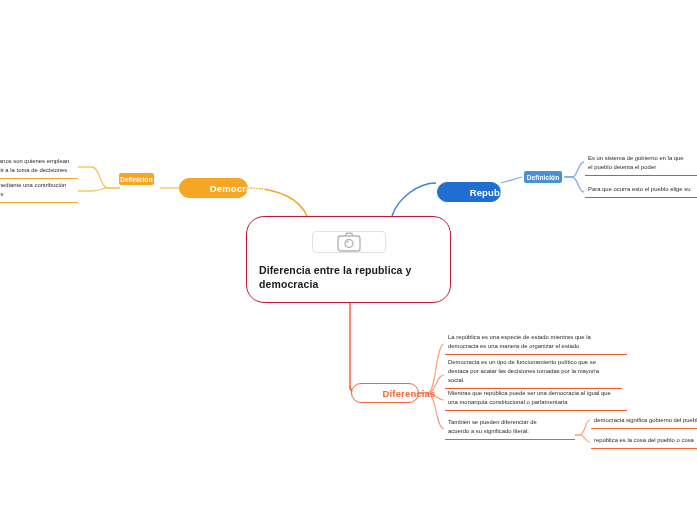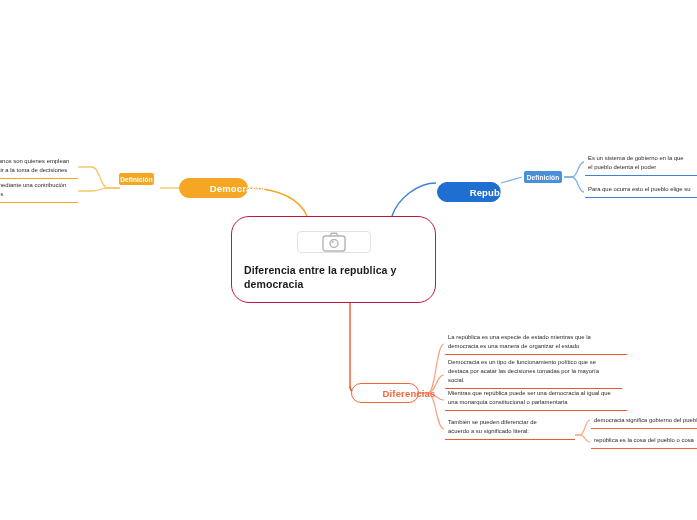--- a/index.html
+++ b/index.html
@@ -149,21 +149,21 @@
 
     <path d="M419,393 L428,393 C436,393 436,344 444,344" fill="none" stroke="#f8a283" stroke-width="1.2"></path>
     <path d="M419,393 L428,393 C436,393 436,375 444,375" fill="none" stroke="#f8a283" stroke-width="1.2"></path>
     <path d="M419,393 L428,393 C436,393 436,400 444,400" fill="none" stroke="#f8a283" stroke-width="1.2"></path>
     <path d="M419,393 L428,393 C436,393 436,429 444,429" fill="none" stroke="#f8a283" stroke-width="1.2"></path>
 
     <path d="M575,435 L580,435 C585,435 585,420 590,420" fill="none" stroke="#f8a283" stroke-width="1.2"></path>
     <path d="M575,435 L580,435 C585,435 585,442 590,442" fill="none" stroke="#f8a283" stroke-width="1.2"></path>
   </svg>
 
-  <div class="node central" style="left:231px; top:216px; width:205px; height:87px;">
+  <div class="node central" style="left:246px; top:216px; width:205px; height:87px;">
     <div class="thumb">
       <svg width="24" height="20" viewBox="0 0 24 20">
         <rect x="1" y="4" width="22" height="15" rx="2.5" ry="2.5" fill="none" stroke="#b5b5b5" stroke-width="1.4"></rect>
         <path d="M8,4 L9.5,1.2 L14.5,1.2 L16,4" fill="none" stroke="#b5b5b5" stroke-width="1.4" stroke-linejoin="round"></path>
         <circle cx="12" cy="11.5" r="4" fill="none" stroke="#b5b5b5" stroke-width="1.4"></circle>
         <circle cx="10.6" cy="10" r="1.1" fill="#b5b5b5"></circle>
       </svg>
     </div>
     <div class="title">Diferencia entre la republica y democracia</div>
   </div>

